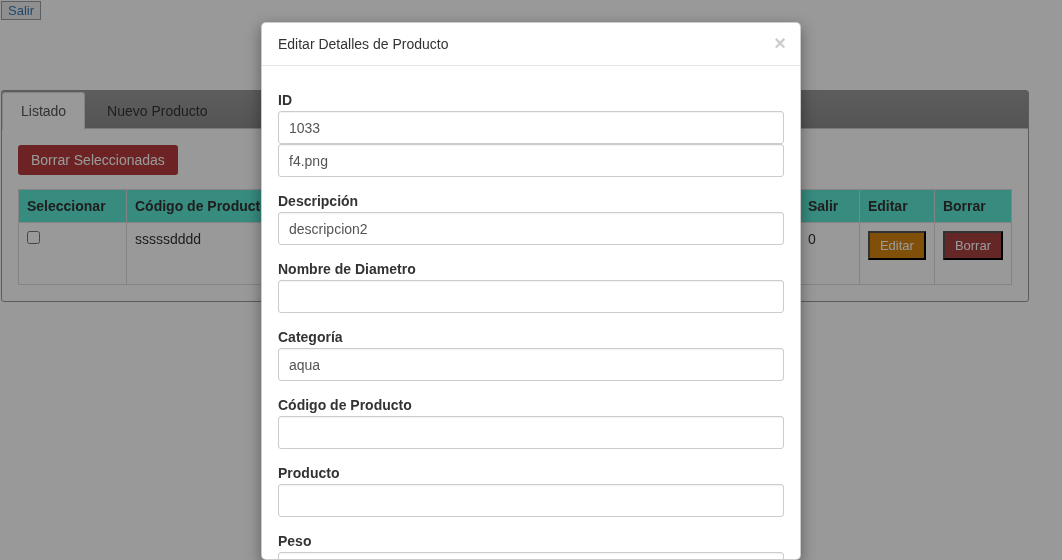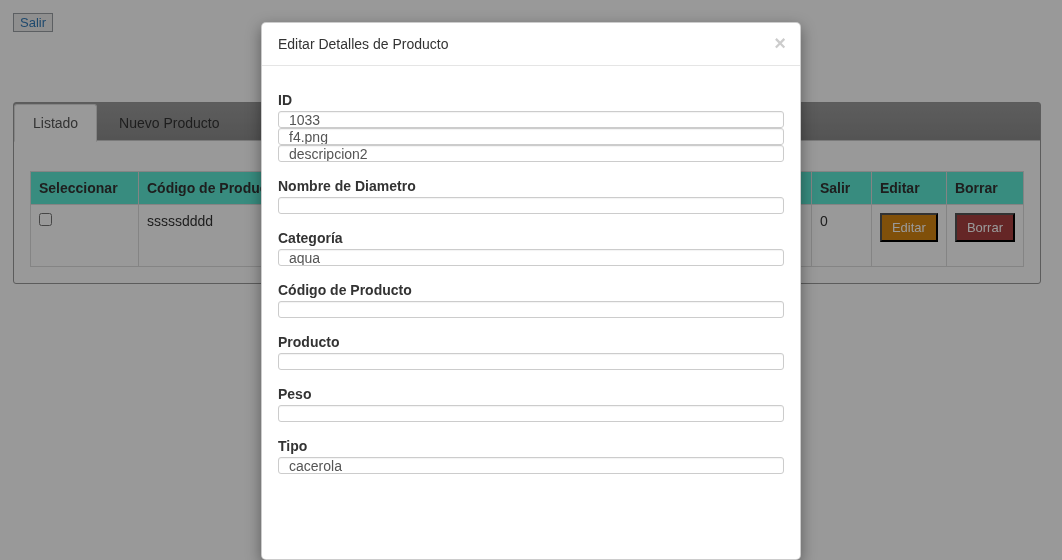--- a/index.html
+++ b/index.html
@@ -7,21 +7,21 @@
     font-family: "Helvetica Neue", Helvetica, Arial, sans-serif;
     font-size: 14px;
     color: #333;
     background: #fff;
     width: 1062px;
     height: 560px;
     overflow: hidden;
     position: relative;
   }
   .page {
-    padding: 13px;
+    padding: 1px;
   }
   .salir-btn {
     display: inline-block;
     border: 1px solid #999ea3;
     background: #eee;
     color: #337ab7;
     padding: 1px 6px;
     font-size: 13px;
     cursor: pointer;
     font-family: inherit;
@@ -167,37 +167,38 @@
     margin-bottom: 3px;
     display: block;
   }
   .form-input {
     width: 100%;
     border: 1px solid #ccc;
     border-radius: 3px;
     padding: 6px 10px;
     font-size: 14px;
     color: #555;
-    height: 17px;
+    height: 33px;
     box-shadow: inset 0 1px 1px rgba(0,0,0,0.05);
     font-family: inherit;
   }
 </style>
 </head>
 <body>
 
 <div class="page">
   <button class="salir-btn">Salir</button>
 
   <div class="tabs-panel">
     <div class="tab-bar">
       <span class="tab active">Listado</span>
       <span class="tab">Nuevo Producto</span>
     </div>
     <div class="tab-content">
+      <button class="btn btn-danger">Borrar Seleccionadas</button>
 
       <table class="data">
         <thead>
           <tr>
             <th style="width:108px">Seleccionar</th>
             <th>Código de Producto</th>
             <th style="width:60px">Salir</th>
             <th style="width:64px">Editar</th>
             <th style="width:72px">Borrar</th>
           </tr>
@@ -223,20 +224,21 @@
     <div class="modal-title">Editar Detalles de Producto</div>
     <button class="modal-close">×</button>
   </div>
   <div class="modal-body">
 
     <label class="form-label">ID</label>
     <input class="form-input" value="1033" style="">
 
     <input class="form-input" value="f4.png" style="">
 
+    <label class="form-label">Descripción</label>
     <input class="form-input" value="descripcion2" style="">
 
     <label class="form-label">Nombre de Diametro</label>
     <input class="form-input" value="" style="">
 
     <label class="form-label">Categoría</label>
     <input class="form-input" value="aqua" style="">
 
     <label class="form-label">Código de Producto</label>
     <input class="form-input" value="" style="">

